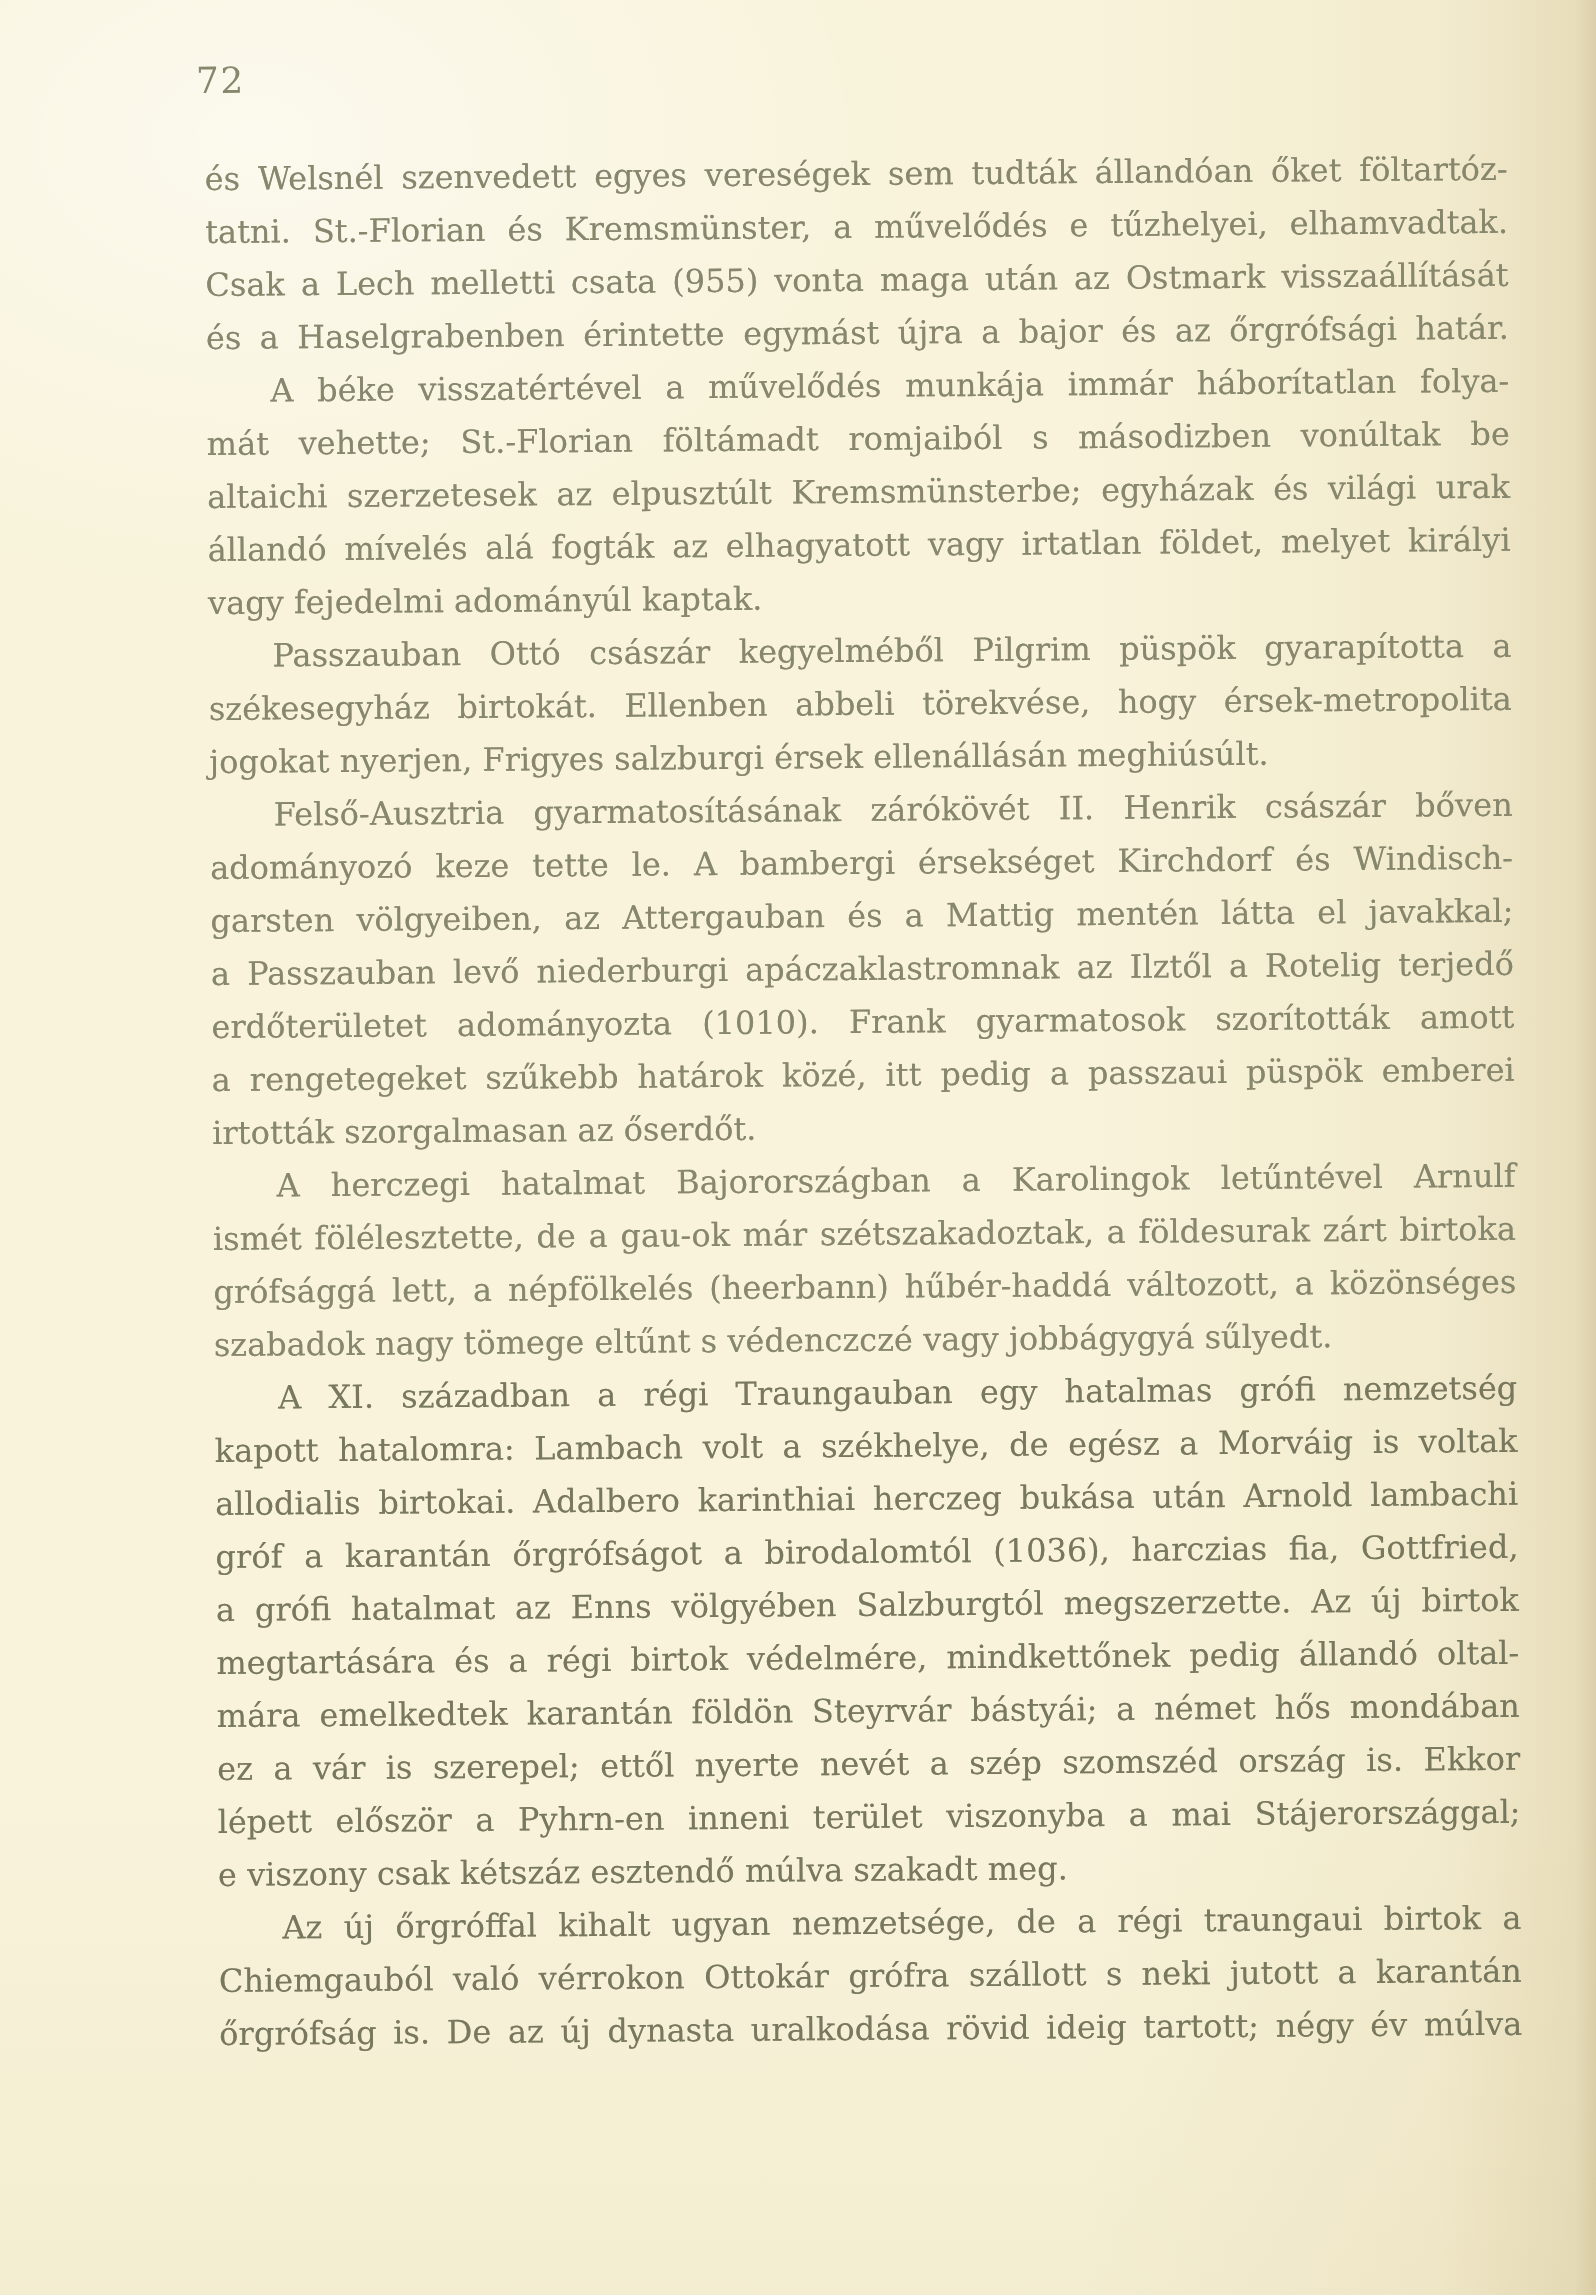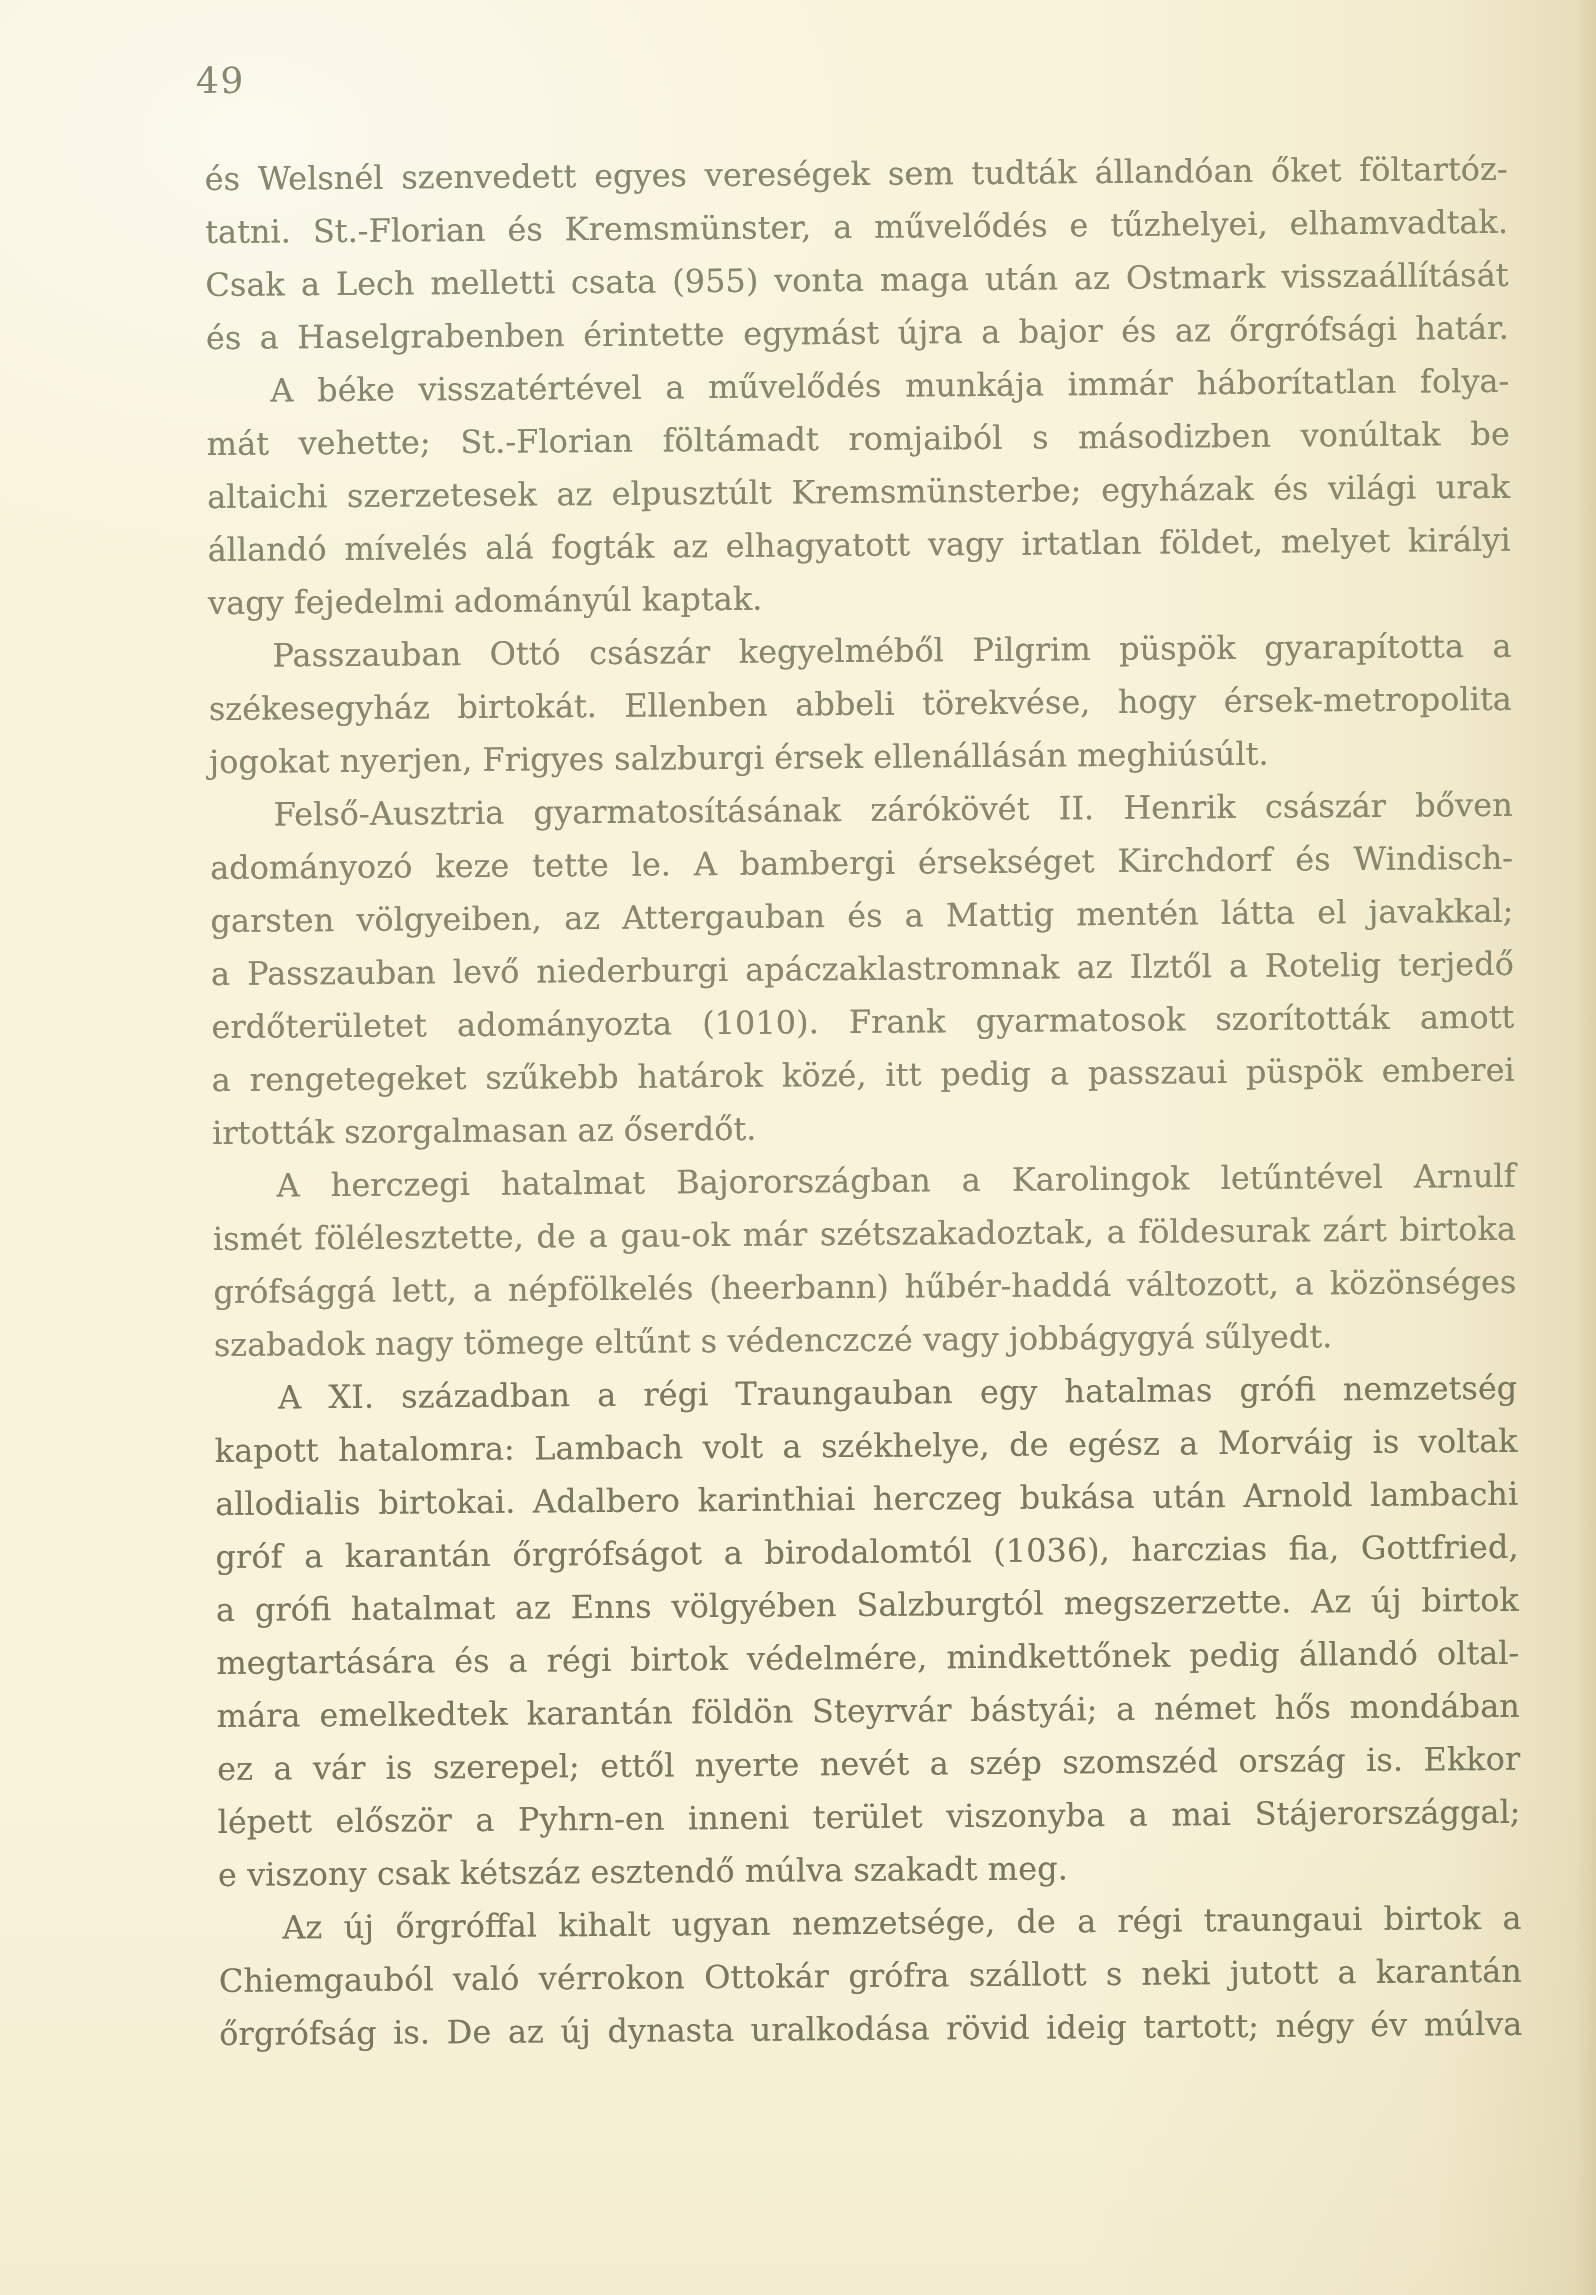--- a/index.html
+++ b/index.html
@@ -60,21 +60,21 @@
 
   .line { text-align: justify; text-align-last: left; white-space: normal; }
   .line.fill { text-align-last: justify; }
   .line.indent { text-indent: 64px; }
 </style>
 </head>
 <body>
 
 <div class="page">
   <div class="scan-tilt">
-    <div class="page-number">49</div>
+    <div class="page-number">72</div>
     <div class="text-block">
         <div class="para">
           <div class="line fill">és Welsnél szenvedett egyes vereségek sem tudták állandóan őket föltartóz-</div>
           <div class="line fill">tatni. St.-Florian és Kremsmünster, a művelődés e tűzhelyei, elhamvadtak.</div>
           <div class="line fill">Csak a Lech melletti csata (955) vonta maga után az Ostmark visszaállítását</div>
           <div class="line fill">és a Haselgrabenben érintette egymást újra a bajor és az őrgrófsági határ.</div>
         </div>
         <div class="para">
           <div class="line fill indent">A béke visszatértével a művelődés munkája immár háborítatlan folya-</div>
           <div class="line fill">mát vehette; St.-Florian föltámadt romjaiból s másodizben vonúltak be</div>

